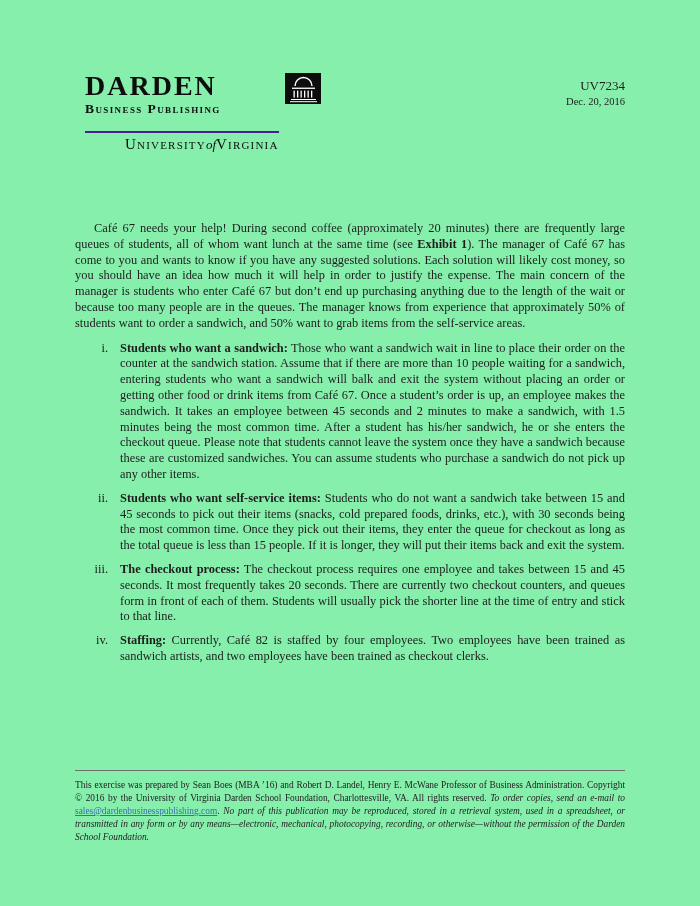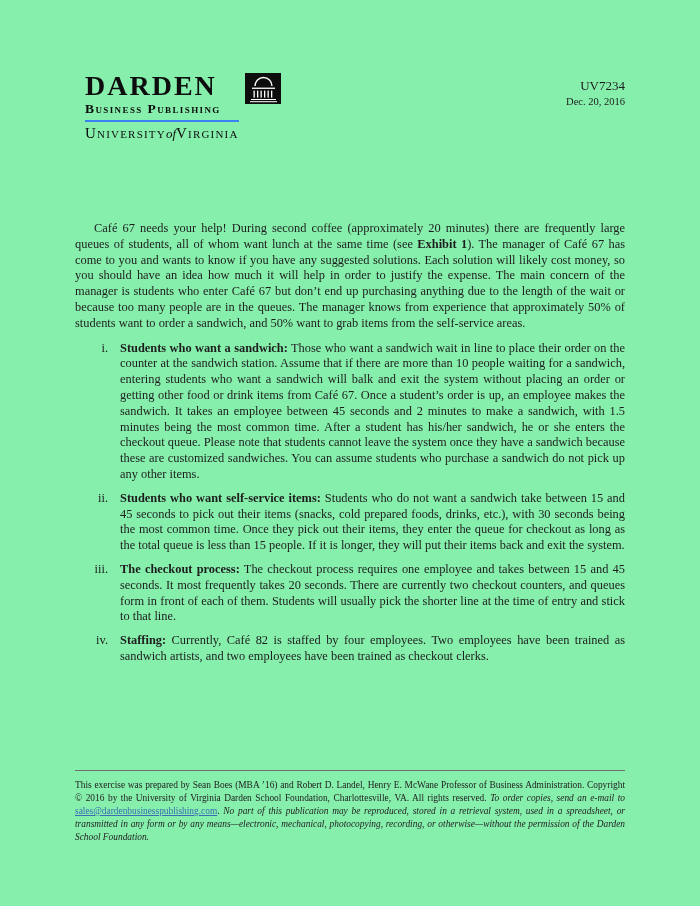--- a/index.html
+++ b/index.html
@@ -19,25 +19,25 @@
   }
   .logo{position:relative;padding-right:42px;display:inline-block;color:#0d0d0d;}
   .logo-darden{
     font-size:28px;font-weight:bold;letter-spacing:2px;line-height:1;
     display:block;
   }
   .rotunda{position:absolute;top:1px;right:0;width:36px;height:31px;display:block;}
   .logo-bp{
     font-size:13.5px;font-weight:bold;font-variant:small-caps;
     letter-spacing:1.4px;line-height:1.15;
-    border-bottom:2px solid #3b82f6;padding-bottom:3px;margin-top:1px;
+    border-bottom:2px solid #4c1d95;padding-bottom:14px;margin-top:1px;
   }
   .logo-uva{
     font-size:15px;font-variant:small-caps;letter-spacing:1.2px;
-    margin-top:3px;white-space:nowrap;
+    margin-top:3px;white-space:nowrap;margin-left:40px;
   }
   .logo-uva .of{font-style:italic;font-variant:normal;letter-spacing:0;font-size:13px;}
   .doc-meta{text-align:right;padding-top:6px;line-height:1.3;}
   .doc-number{font-size:13px;}
   .doc-date{font-size:10.5px;}
 
   
   .title-block{position:absolute;top:160px;left:75px;right:75px;}
   .rule{border-top:1px solid #6f6f6f;height:0;}
   .page-title{

